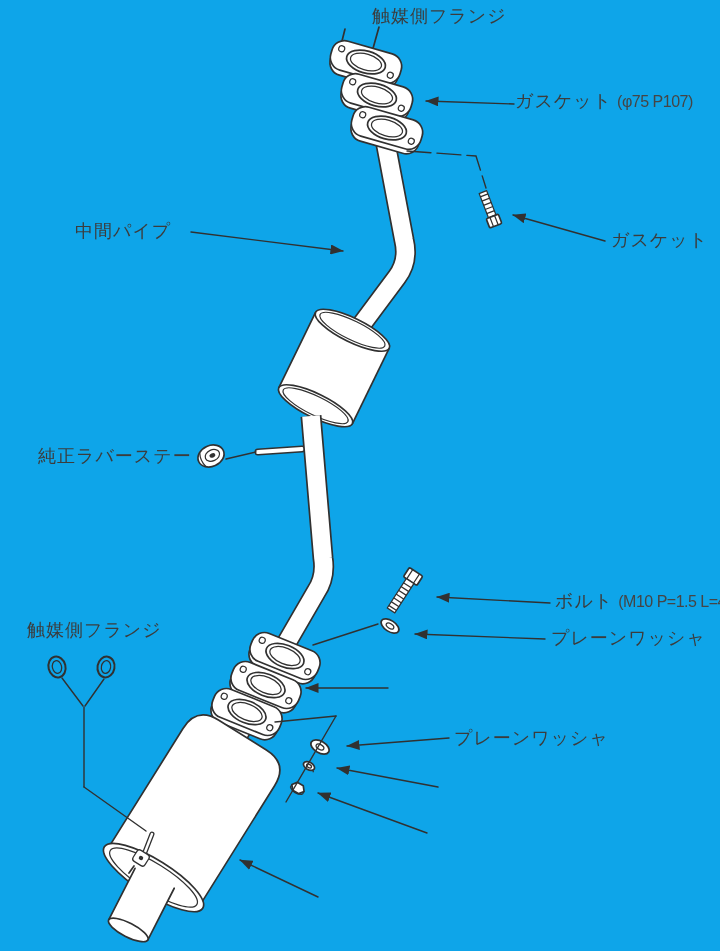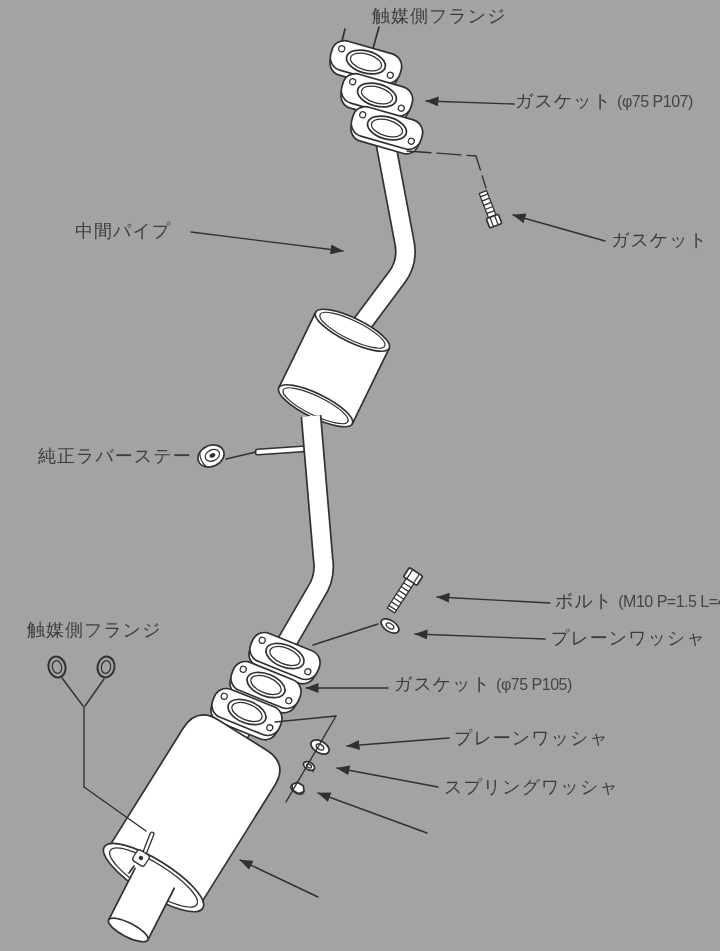--- a/index.html
+++ b/index.html
@@ -1,17 +1,17 @@
 <!DOCTYPE html>
 <html><head>
 <meta charset="utf-8">
 <style>
   html,body{margin:0;padding:0;background:#ffffff;}
   .stage{
-    position:relative;width:720px;height:951px;background:#a3a3a3;overflow:hidden;
+    position:relative;width:720px;height:951px;background:#0ea5e9;overflow:hidden;
     font-family:"Liberation Sans","DejaVu Sans",sans-serif;
   }
   .stage svg{position:absolute;left:0;top:0;}
   .label{
     position:absolute;white-space:nowrap;color:#3c3c3c;
     font-size:18px;letter-spacing:1px;line-height:24px;
   }
   .label .spec{
     font-size:16px;letter-spacing:-0.5px;margin-left:5px;color:#454545;
   }
@@ -228,31 +228,25 @@
   </div>
 
   <div class="label" style="left:555px;top:589px">
     <span>ボルト</span><span class="spec">(M10 P=1.5 L=40)</span>
   </div>
 
   <div class="label" style="left:551px;top:626px">
     <span>プレーンワッシャ</span>
   </div>
 
-  <div class="label" style="left:394px;top:672px">
-    <span>ガスケット</span><span class="spec">(φ75 P105)</span>
-  </div>
 
   <div class="label" style="left:27px;top:618px">
     <span>触媒側フランジ</span>
   </div>
 
   <div class="label" style="left:454px;top:726px">
     <span>プレーンワッシャ</span>
   </div>
 
-  <div class="label" style="left:444px;top:775px">
-    <span>スプリングワッシャ</span>
-  </div>
 
 
 
 </div>
 
 </body></html>

